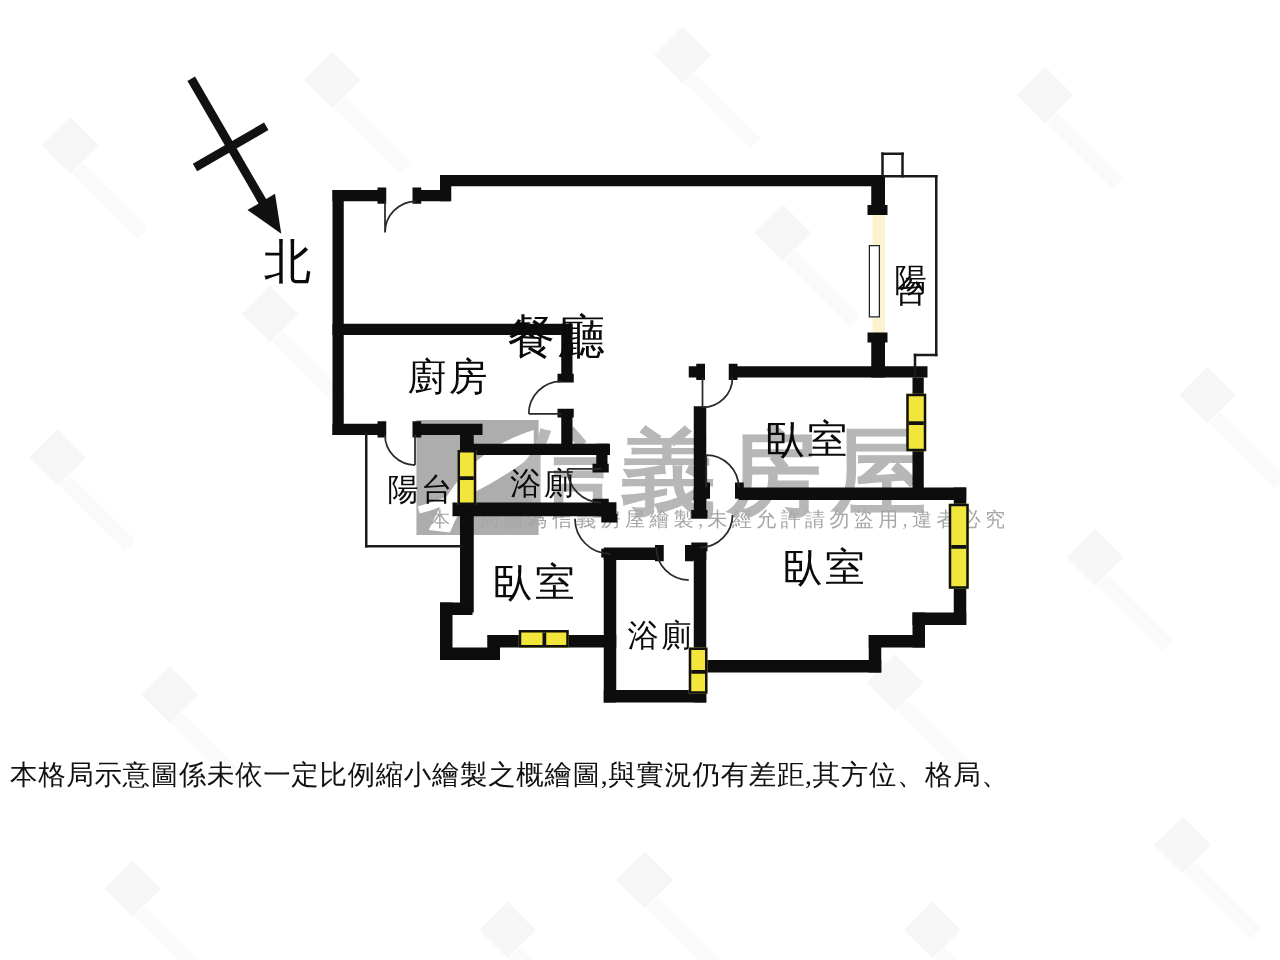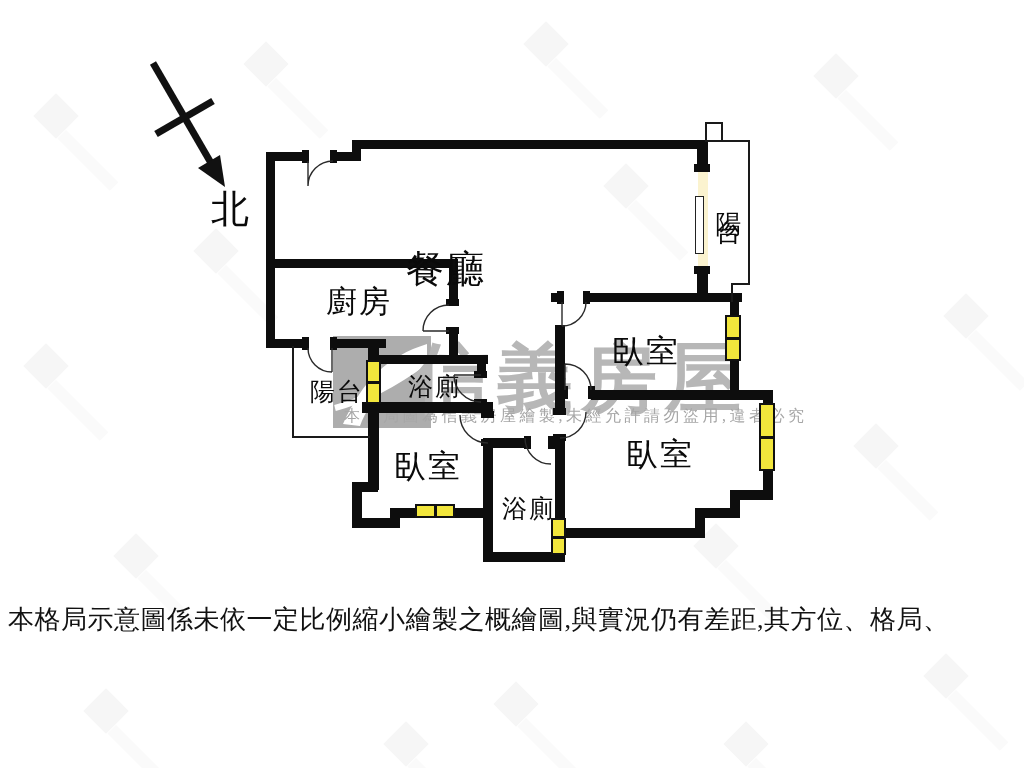--- a/index.html
+++ b/index.html
@@ -29,21 +29,21 @@
   #wm-notice{position:absolute;left:344px;top:406px;font-size:16px;color:#a6a6a6;
              letter-spacing:3.5px;white-space:nowrap;}
   #wm-logo{position:absolute;left:333px;top:336px;}
   
   .ghost{position:absolute;width:120px;height:120px;}
   .ghost .sq{position:absolute;left:0;top:0;width:32px;height:32px;background:#f6f6f6;transform:rotate(45deg);}
   .ghost .tail{position:absolute;left:26px;top:30px;width:74px;height:12px;background:#fafafa;
                transform:rotate(45deg);transform-origin:0 0;}
   
   #disclaimer{position:absolute;left:8px;top:601px;width:1012px;color:#111;}
-  #disclaimer .dline{font-size:26px;line-height:37px;white-space:nowrap;letter-spacing:0.5px;}
+  #disclaimer .dline{font-size:22px;line-height:37px;white-space:nowrap;letter-spacing:0.5px;}
 </style>
 </head>
 <body>
 
 <div id="stage">
 
   <div id="ghost-layer">
       <div class="ghost" style="left: 40px; top: 100px;">
         <div class="sq"></div>
         <div class="tail"></div>

